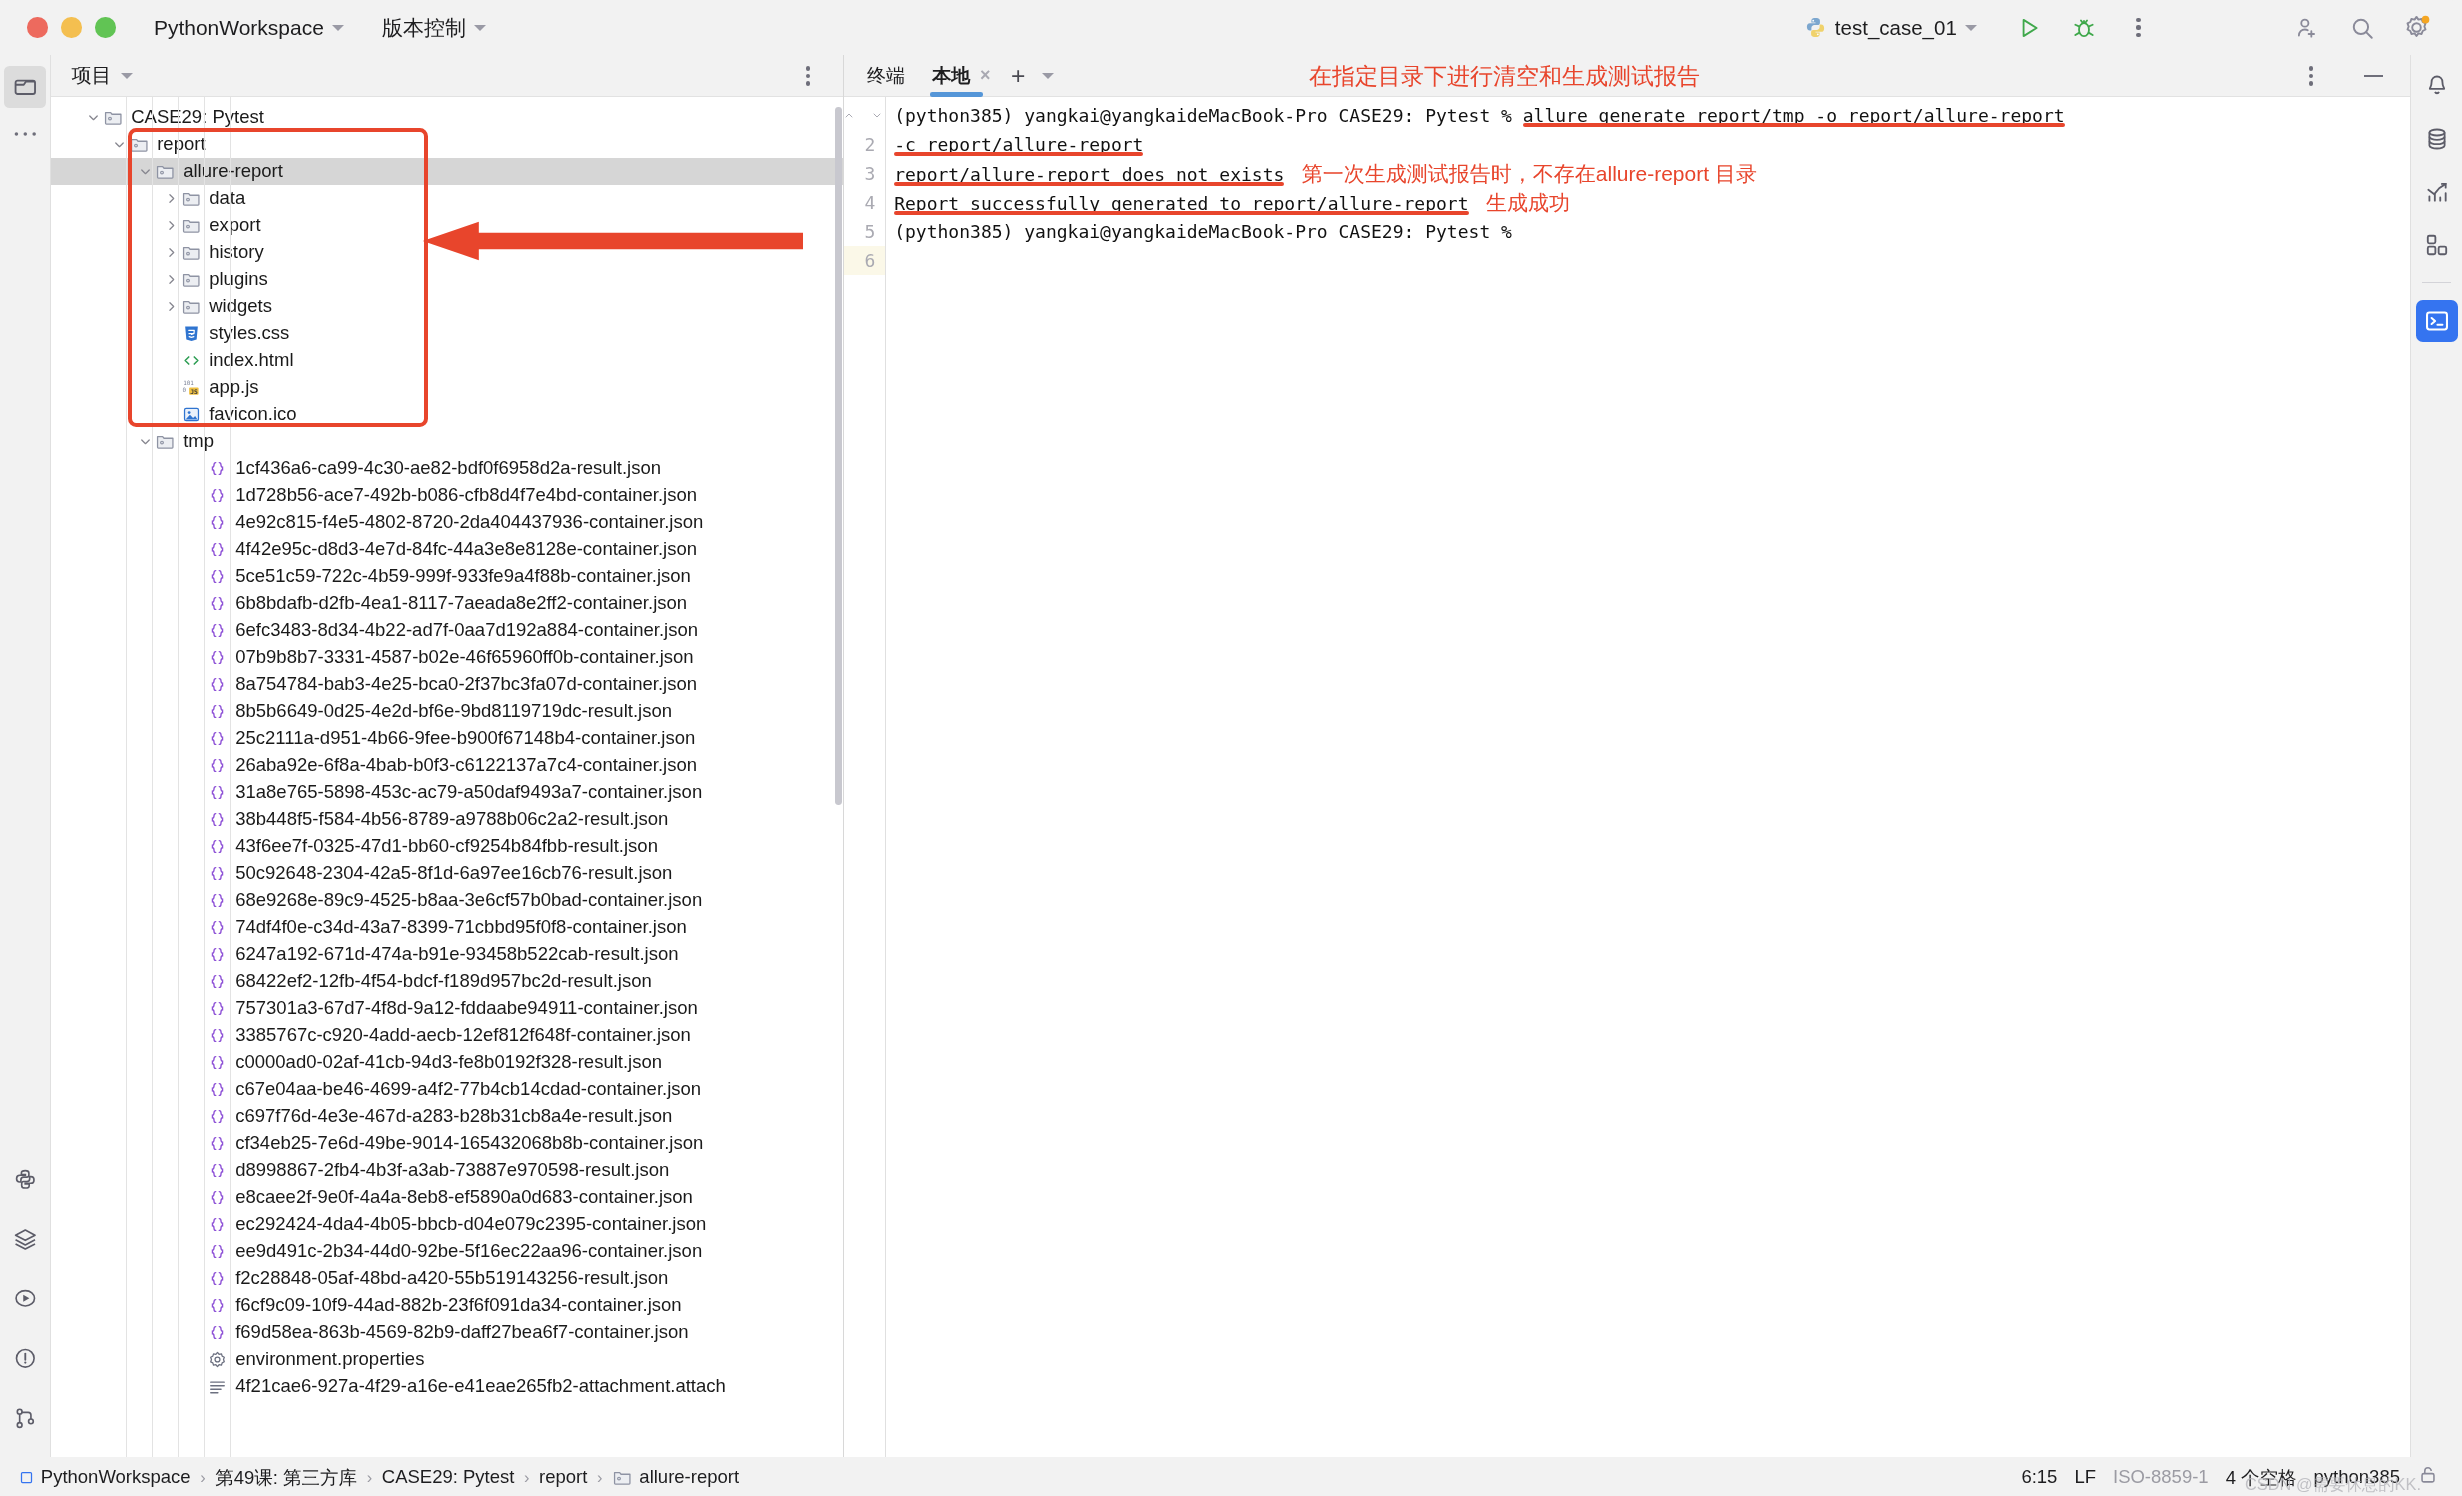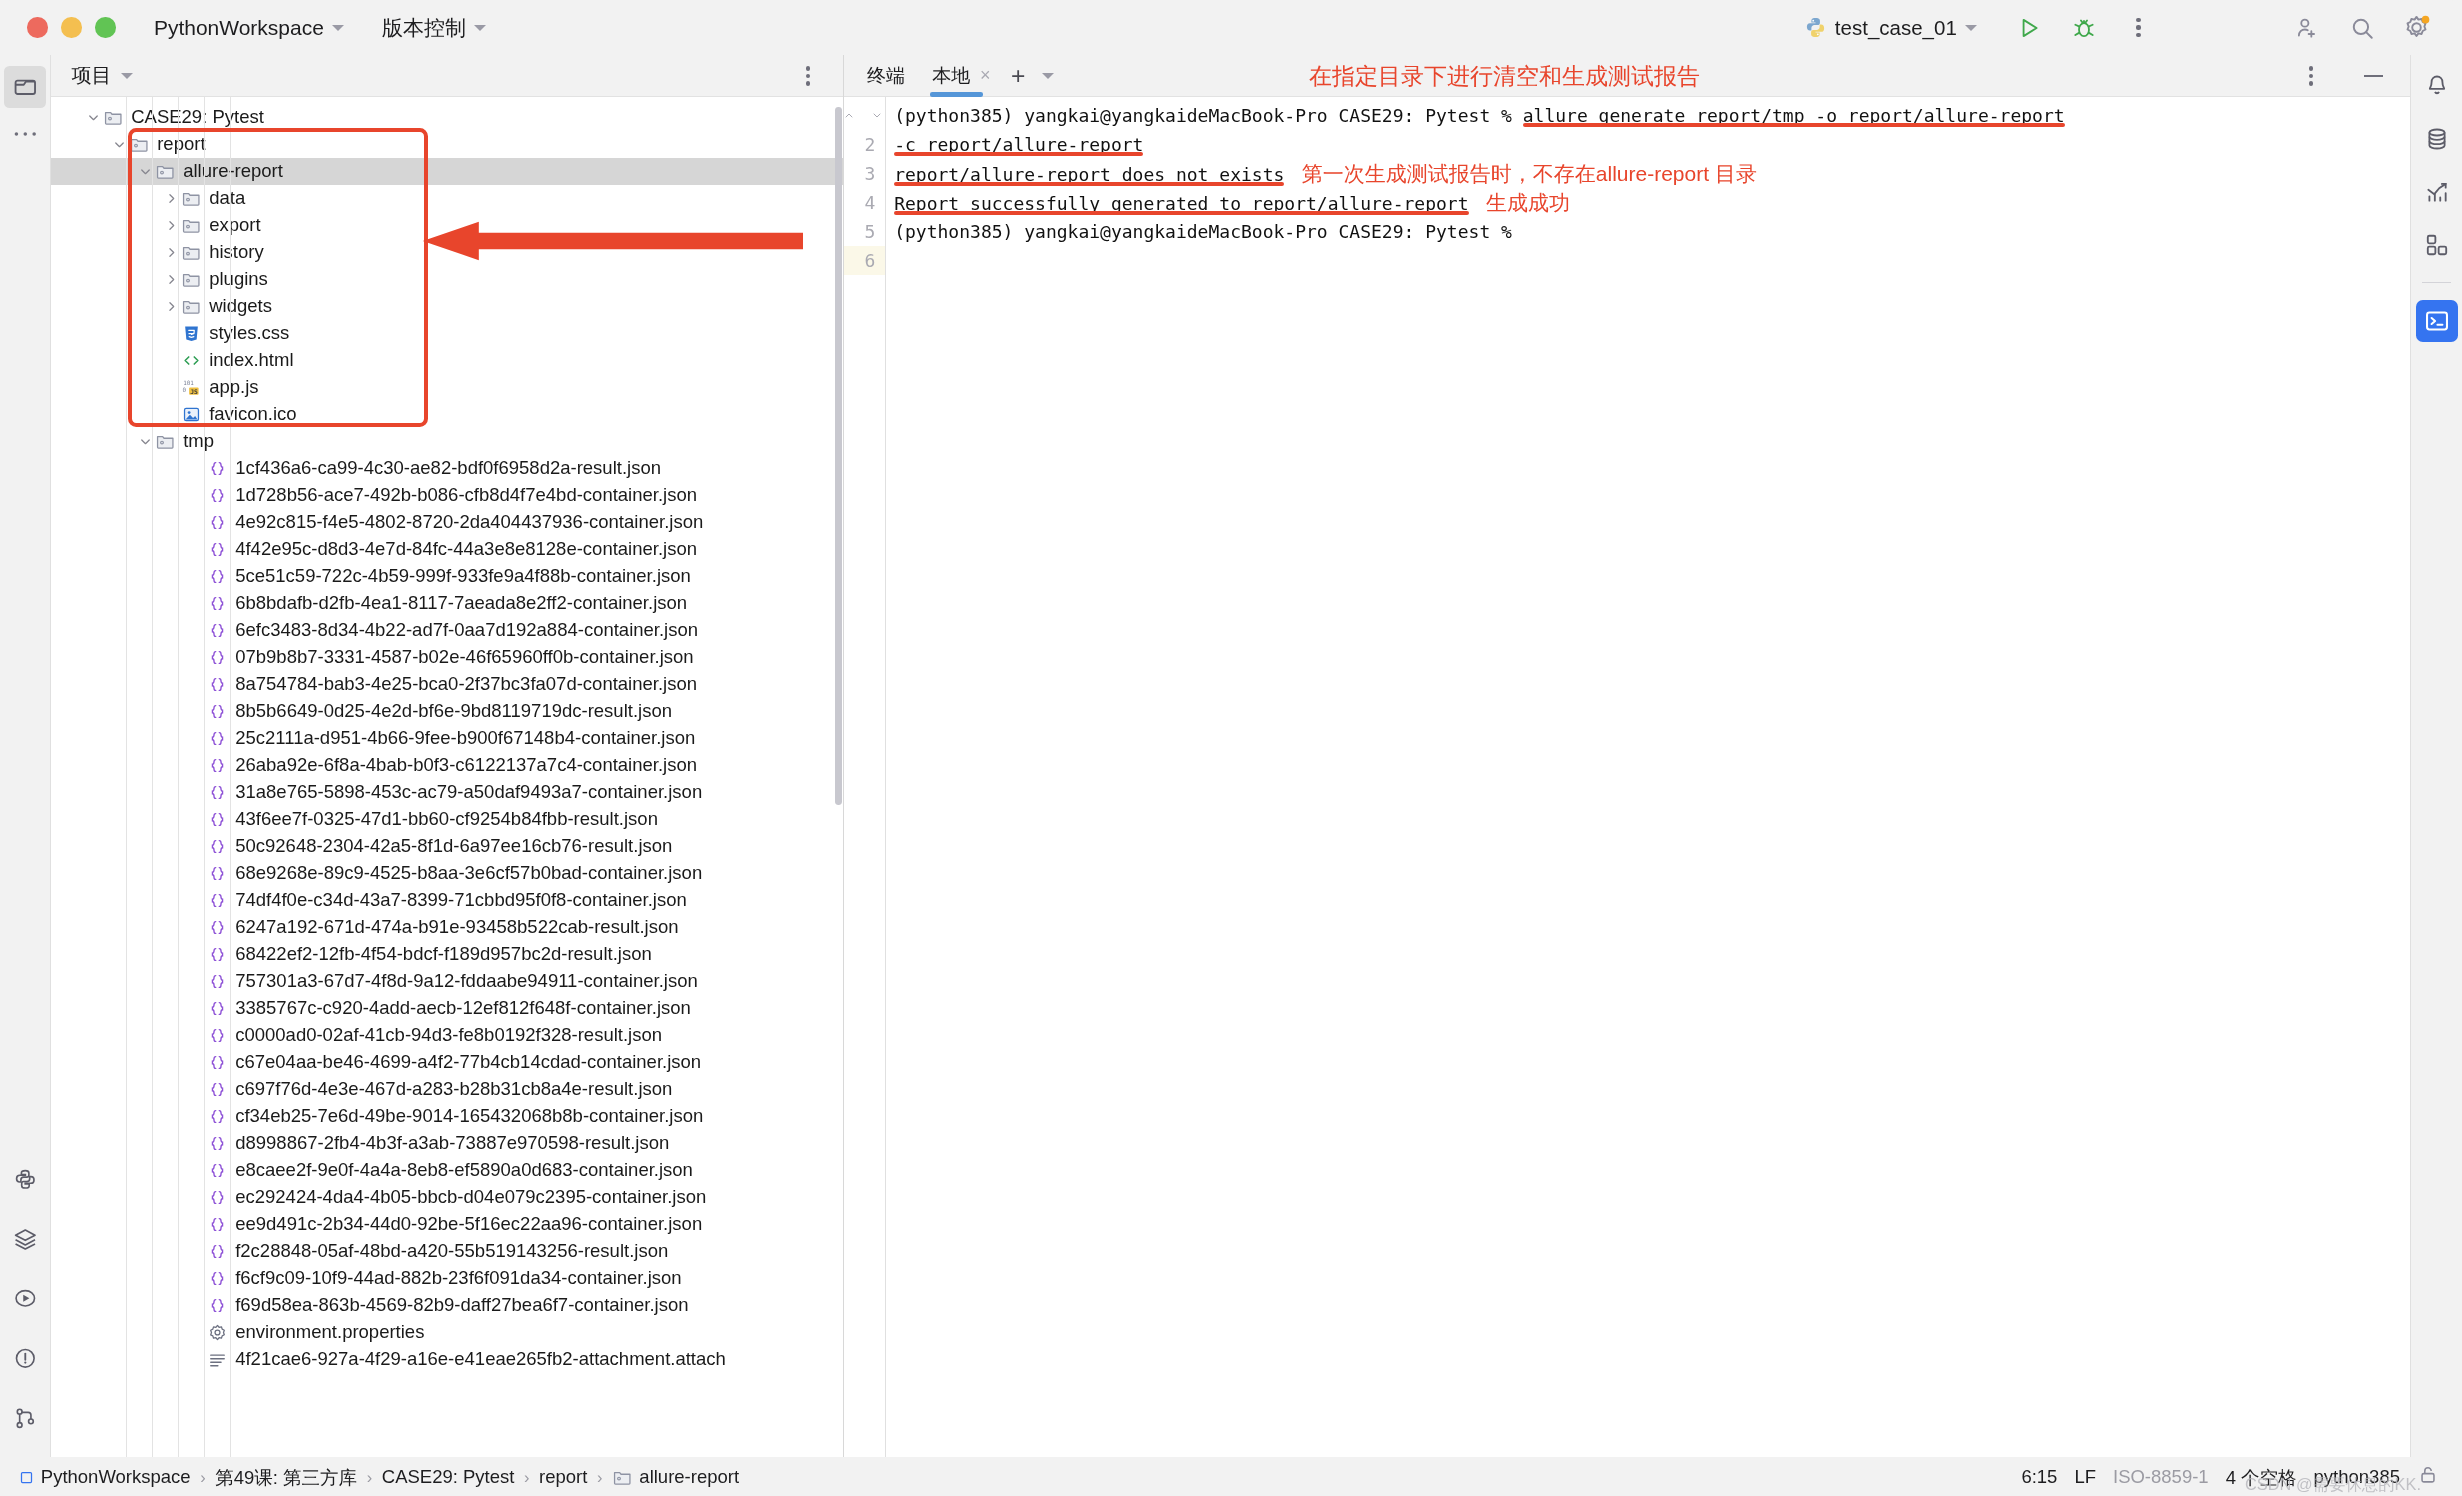--- a/index.html
+++ b/index.html
@@ -150,21 +150,21 @@
     height: 42px; flex: 0 0 42px;
     background: #f2f2f2;
     display: flex; align-items: center;
     padding-left: 23px; position: relative;
     border-bottom: 0.7px solid #e2e2e2;
   }
   .term-label { font-size: 19px; color: #1d1d1f; margin-right: 24.6px; }
   .term-tab {
     font-size: 19px; color: #1d1d1f; position: relative;
     display: flex; align-items: center; gap: 9.6px;
-    height: 42px; padding: 0 2.7px;
+    height: 42px; padding: 0 2.7px; font-weight: bold;
   }
   .term-tab .tabx { color: #a9a9b2; font-size: 18px; }
   .term-tab::after {
     content: ""; position: absolute; left: 0; right: 9.6px; bottom: 0;
     height: 4.1px; background: #5596d8; border-radius: 2.1px;
   }
   .term-plus { font-size: 24.6px; color: #4a4a52; margin-left: 18px; font-weight: 300; }
   .term-chev { margin-left: 16.4px; }
   .annot-top {
     position: absolute; left: 465px; top: 50%; transform: translateY(-50%);
@@ -728,20 +728,31 @@
           </div>
           <div class="row">
             <span style="display:inline-block;width:137px;flex:0 0 137px"></span>
             <span class="arrow"></span>
             <span class="ficon">
               <svg width="19" height="19" viewBox="0 0 24 24">
                 <path d="M9.8 4.5c-2 0-2.2 1.3-2.2 2.8 0 1.8-.4 3.1-2 3.1v3.2c1.6 0 2 1.3 2 3.1 0 1.5.2 2.8 2.2 2.8" fill="none" stroke="#8c4fd6" stroke-width="1.7" stroke-linecap="round"></path>
                 <path d="M14.2 4.5c2 0 2.2 1.3 2.2 2.8 0 1.8.4 3.1 2 3.1v3.2c-1.6 0-2 1.3-2 3.1 0 1.5-.2 2.8-2.2 2.8" fill="none" stroke="#8c4fd6" stroke-width="1.7" stroke-linecap="round"></path>
               </svg>
             </span>
+            <span class="lbl">38b448f5-f584-4b56-8789-a9788b06c2a2-result.json</span>
+          </div>
+          <div class="row">
+            <span style="display:inline-block;width:137px;flex:0 0 137px"></span>
+            <span class="arrow"></span>
+            <span class="ficon">
+              <svg width="19" height="19" viewBox="0 0 24 24">
+                <path d="M9.8 4.5c-2 0-2.2 1.3-2.2 2.8 0 1.8-.4 3.1-2 3.1v3.2c1.6 0 2 1.3 2 3.1 0 1.5.2 2.8 2.2 2.8" fill="none" stroke="#8c4fd6" stroke-width="1.7" stroke-linecap="round"></path>
+                <path d="M14.2 4.5c2 0 2.2 1.3 2.2 2.8 0 1.8.4 3.1 2 3.1v3.2c-1.6 0-2 1.3-2 3.1 0 1.5-.2 2.8-2.2 2.8" fill="none" stroke="#8c4fd6" stroke-width="1.7" stroke-linecap="round"></path>
+              </svg>
+            </span>
             <span class="lbl">43f6ee7f-0325-47d1-bb60-cf9254b84fbb-result.json</span>
           </div>
           <div class="row">
             <span style="display:inline-block;width:137px;flex:0 0 137px"></span>
             <span class="arrow"></span>
             <span class="ficon">
               <svg width="19" height="19" viewBox="0 0 24 24">
                 <path d="M9.8 4.5c-2 0-2.2 1.3-2.2 2.8 0 1.8-.4 3.1-2 3.1v3.2c1.6 0 2 1.3 2 3.1 0 1.5.2 2.8 2.2 2.8" fill="none" stroke="#8c4fd6" stroke-width="1.7" stroke-linecap="round"></path>
                 <path d="M14.2 4.5c2 0 2.2 1.3 2.2 2.8 0 1.8.4 3.1 2 3.1v3.2c-1.6 0-2 1.3-2 3.1 0 1.5-.2 2.8-2.2 2.8" fill="none" stroke="#8c4fd6" stroke-width="1.7" stroke-linecap="round"></path>
               </svg>

